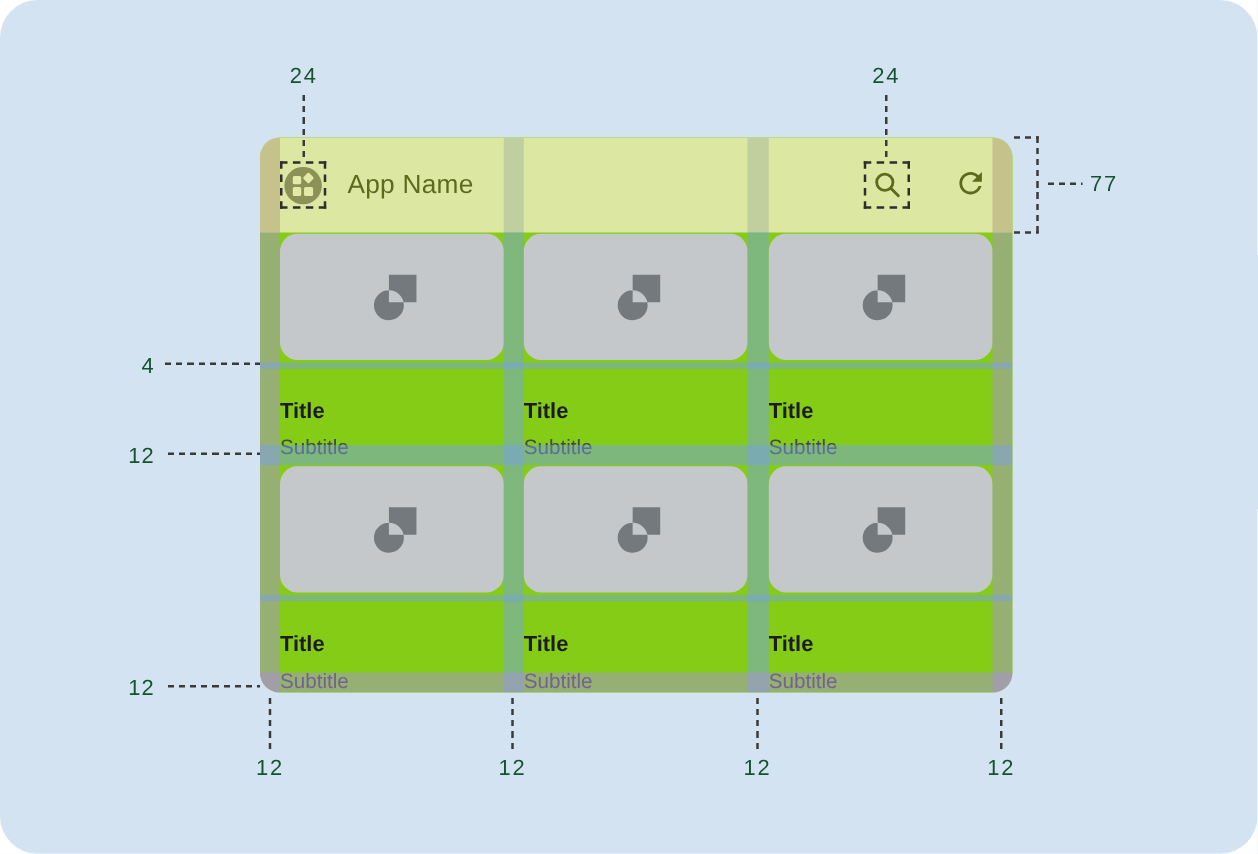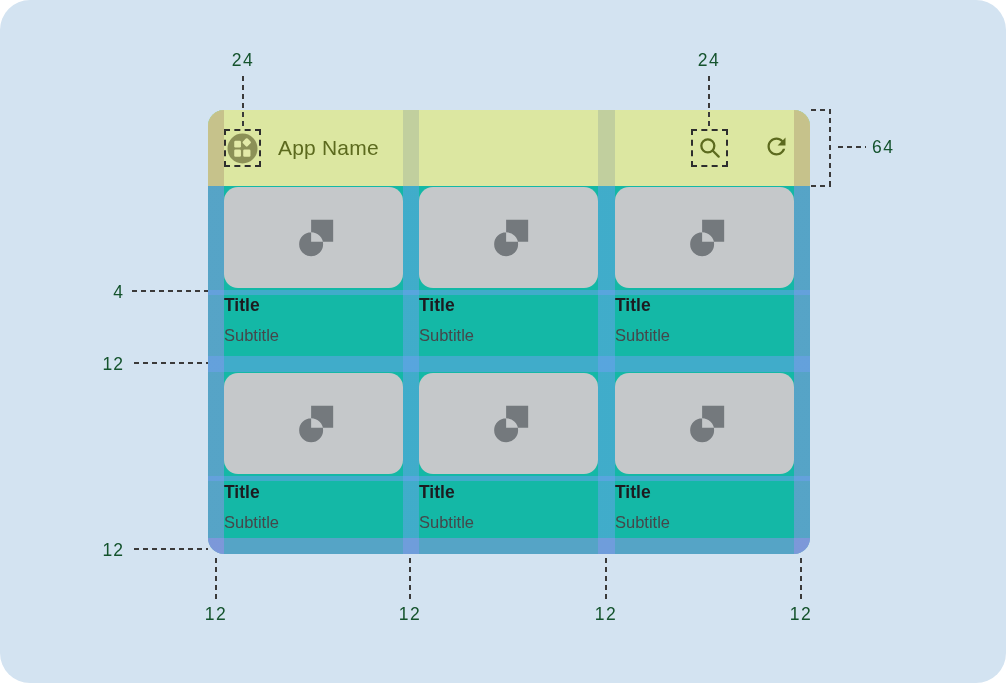--- a/index.html
+++ b/index.html
@@ -1,38 +1,38 @@
 <!DOCTYPE html>
 <html><head>
 <meta charset="utf-8">
 <style>
   html,body{margin:0;padding:0;background:#ffffff;font-family:"Liberation Sans",sans-serif;}
   .stage{position:relative;width:1006px;height:683px;overflow:hidden;}
   .canvas{position:absolute;inset:0;background:#d3e3f1;border-radius:30px;}
 
   
   .mockup{position:absolute;left:208px;top:110px;width:602px;height:444px;
-          border-radius:16px;overflow:hidden;background:#14b8a6;}
+          border-radius:16px;overflow:hidden;background:#84cc16;}
   .appbar{position:absolute;left:0;top:0;width:602px;height:76px;background:#dce7a1;}
   .appname{position:absolute;left:70px;top:0;height:76px;display:flex;align-items:center;
            font-size:21px;font-weight:500;color:#5c6a1e;letter-spacing:.2px;}
   .iconbox{position:absolute;width:37px;height:38px;border:2px dashed #2e2e2e;box-sizing:border-box;
            display:flex;align-items:center;justify-content:center;}
   .navbox{left:16px;top:19px;}
   .searchbox{left:483px;top:19px;}
   .refreshbtn{position:absolute;left:555px;top:23px;width:27px;height:27px;}
 
   .card-img{position:absolute;width:179px;height:101px;background:#c5c8ca;border-radius:14px;
             display:flex;align-items:center;justify-content:center;}
   .cimg1{left:16px}.cimg2{left:211px}.cimg3{left:407px}
   .rimg1{top:77px}.rimg2{top:263px}
   .card-text{position:absolute;width:179px;}
   .ctx1{left:16px}.ctx2{left:211px}.ctx3{left:407px}
   .rtx1{top:184px}.rtx2{top:371px}
-  .ctitle{font-size:17.5px;line-height:22px;font-weight:700;color:#1d1b20;margin-top:0;}
+  .ctitle{font-size:17.5px;line-height:22px;font-weight:700;color:#1d1b20;margin-top:23px;}
   .csub{font-size:16.5px;line-height:22px;font-weight:400;color:#45474b;margin-top:8px;}
 
   
   .strip{position:absolute;top:0;height:444px;width:16px;}
   .margin-strip{background:linear-gradient(to bottom,#c6c28b 0,#c6c28b 76px,
                 rgba(177,136,244,0.42) 76px,rgba(177,136,244,0.42) 100%);}
   .gutter-strip{background:linear-gradient(to bottom,#c1cf9e 0,#c1cf9e 76px,
                 rgba(118,158,246,0.45) 76px,rgba(118,158,246,0.45) 100%);}
   .sL{left:0}.sR{left:586px}.g1{left:195px}.g2{left:390px;width:17px;}
   .hband{position:absolute;left:0;width:602px;background:rgba(118,158,246,0.45);}
@@ -149,21 +149,21 @@
   <div class="num numc" style="left:225px;top:50px;">24</div>
   <div class="dash-v" style="left:242px;top:76px;height:52px;"></div>
 
   <div class="num numc" style="left:691px;top:50px;">24</div>
   <div class="dash-v" style="left:708px;top:76px;height:52px;"></div>
 
   <div class="dash-h" style="left:811px;top:109px;width:20px;"></div>
   <div class="dash-v" style="left:829px;top:109px;height:78px;"></div>
   <div class="dash-h" style="left:811px;top:185px;width:20px;"></div>
   <div class="dash-h" style="left:838px;top:146px;width:28px;"></div>
-  <div class="num" style="left:872px;top:137px;">64</div>
+  <div class="num" style="left:872px;top:137px;">77</div>
 
   <div class="num numr" style="left:88px;top:282px;">4</div>
   <div class="dash-h" style="left:132px;top:290px;width:76px;"></div>
 
   <div class="num numr" style="left:88px;top:354px;">12</div>
   <div class="dash-h" style="left:134px;top:362px;width:74px;"></div>
 
   <div class="num numr" style="left:88px;top:540px;">12</div>
   <div class="dash-h" style="left:134px;top:548px;width:74px;"></div>
 

